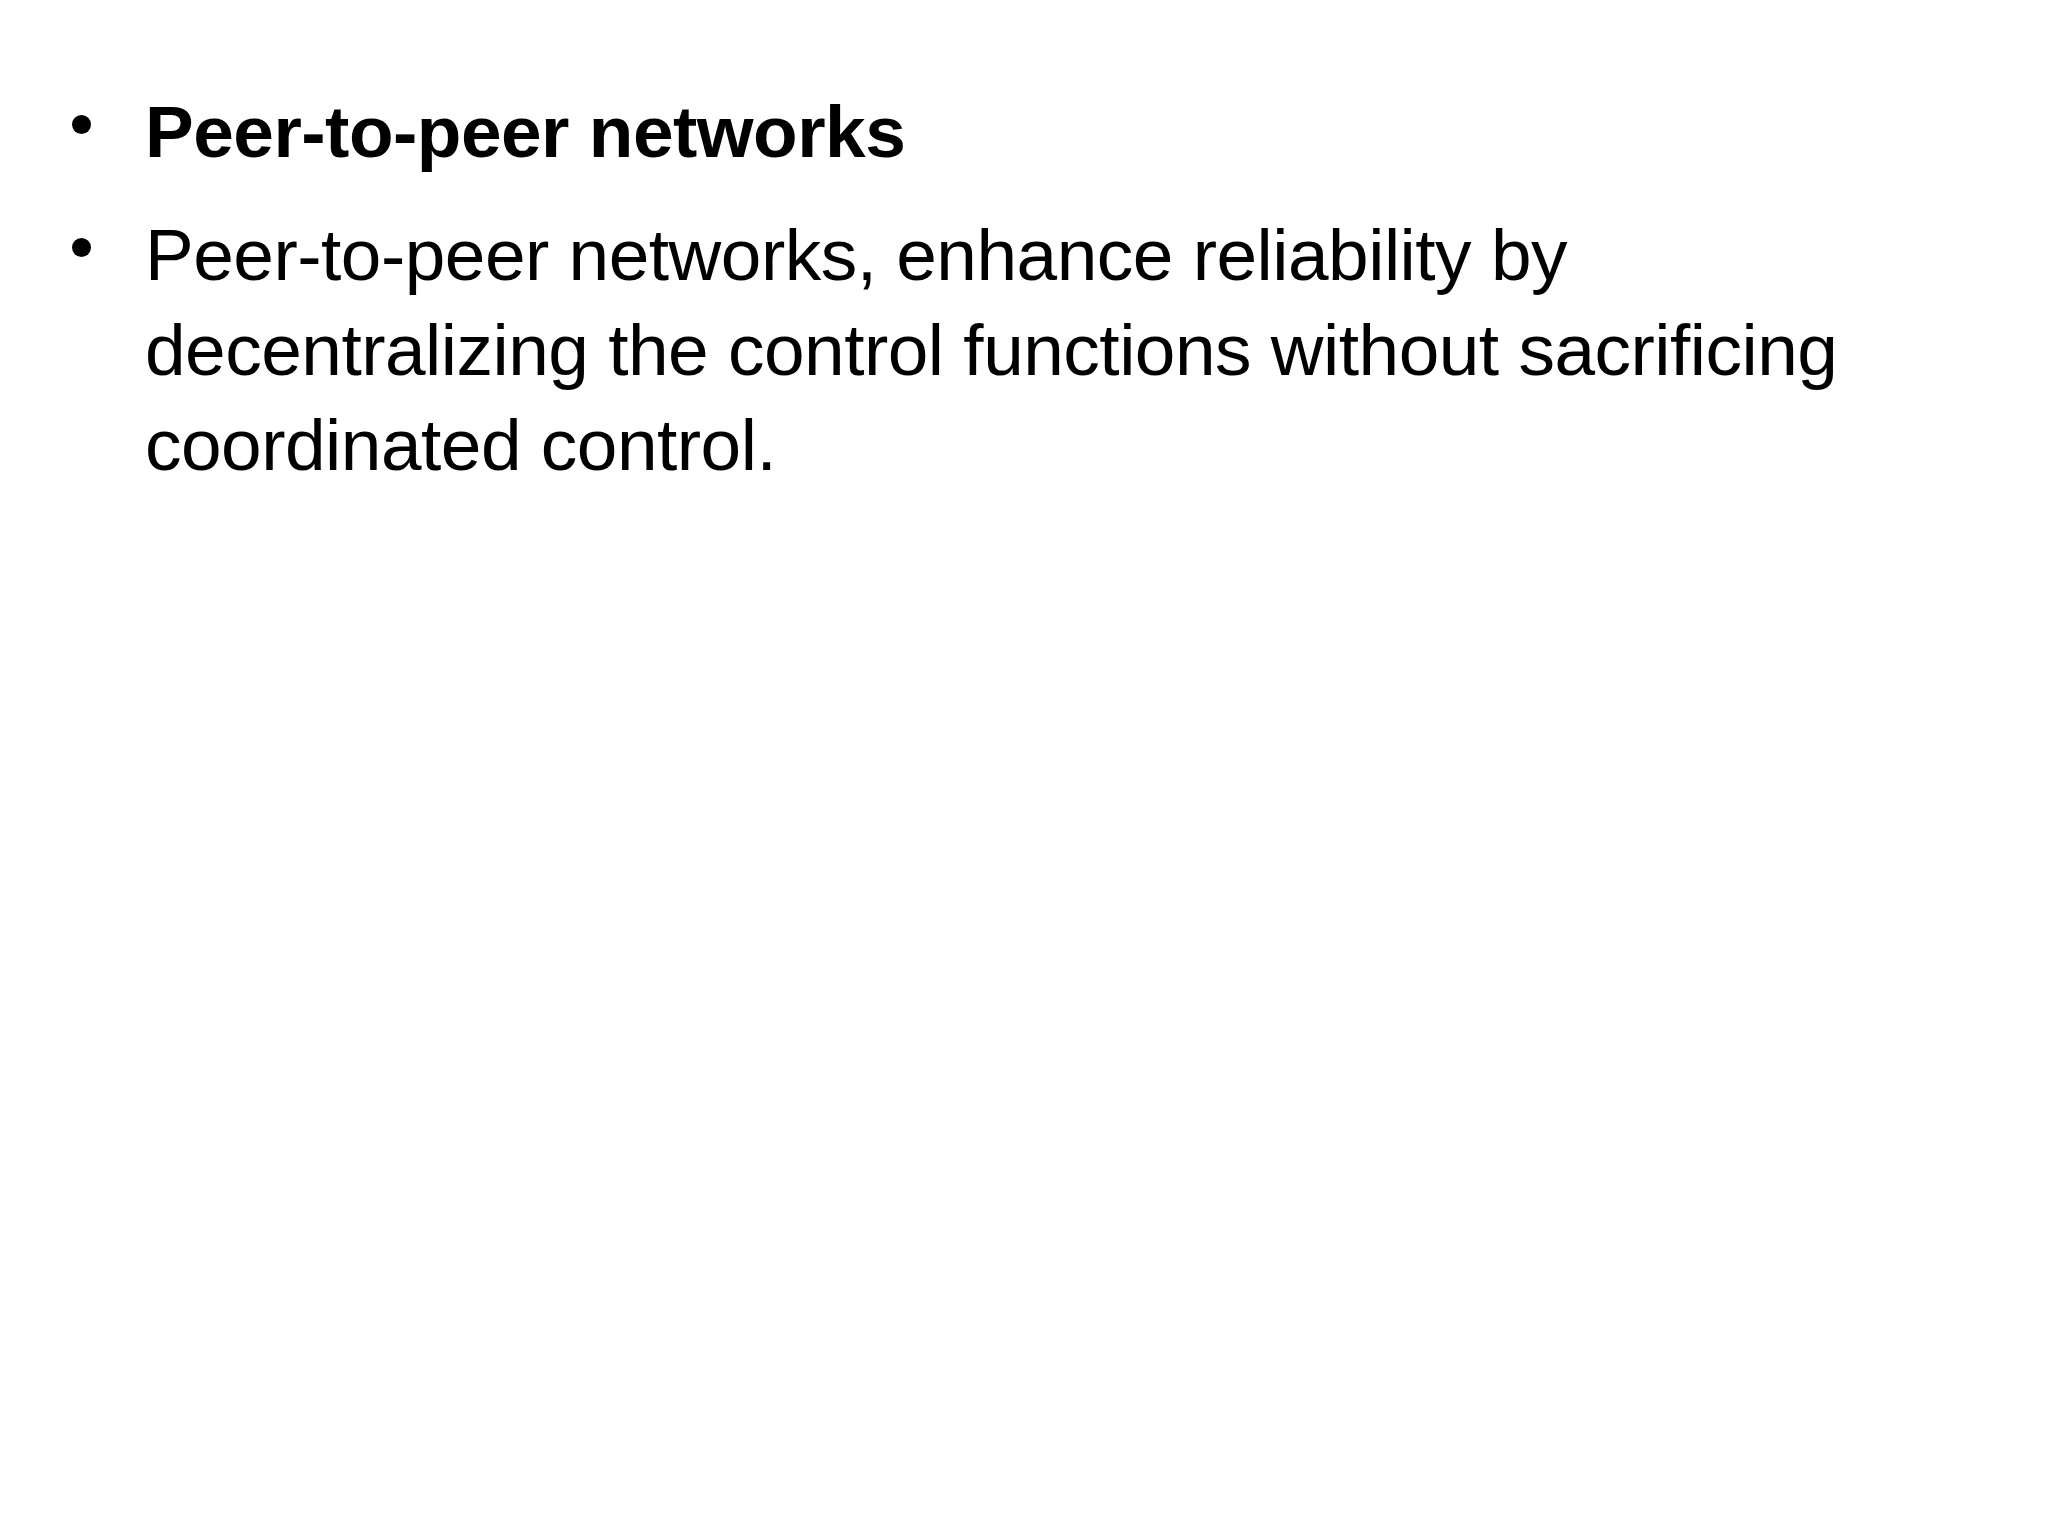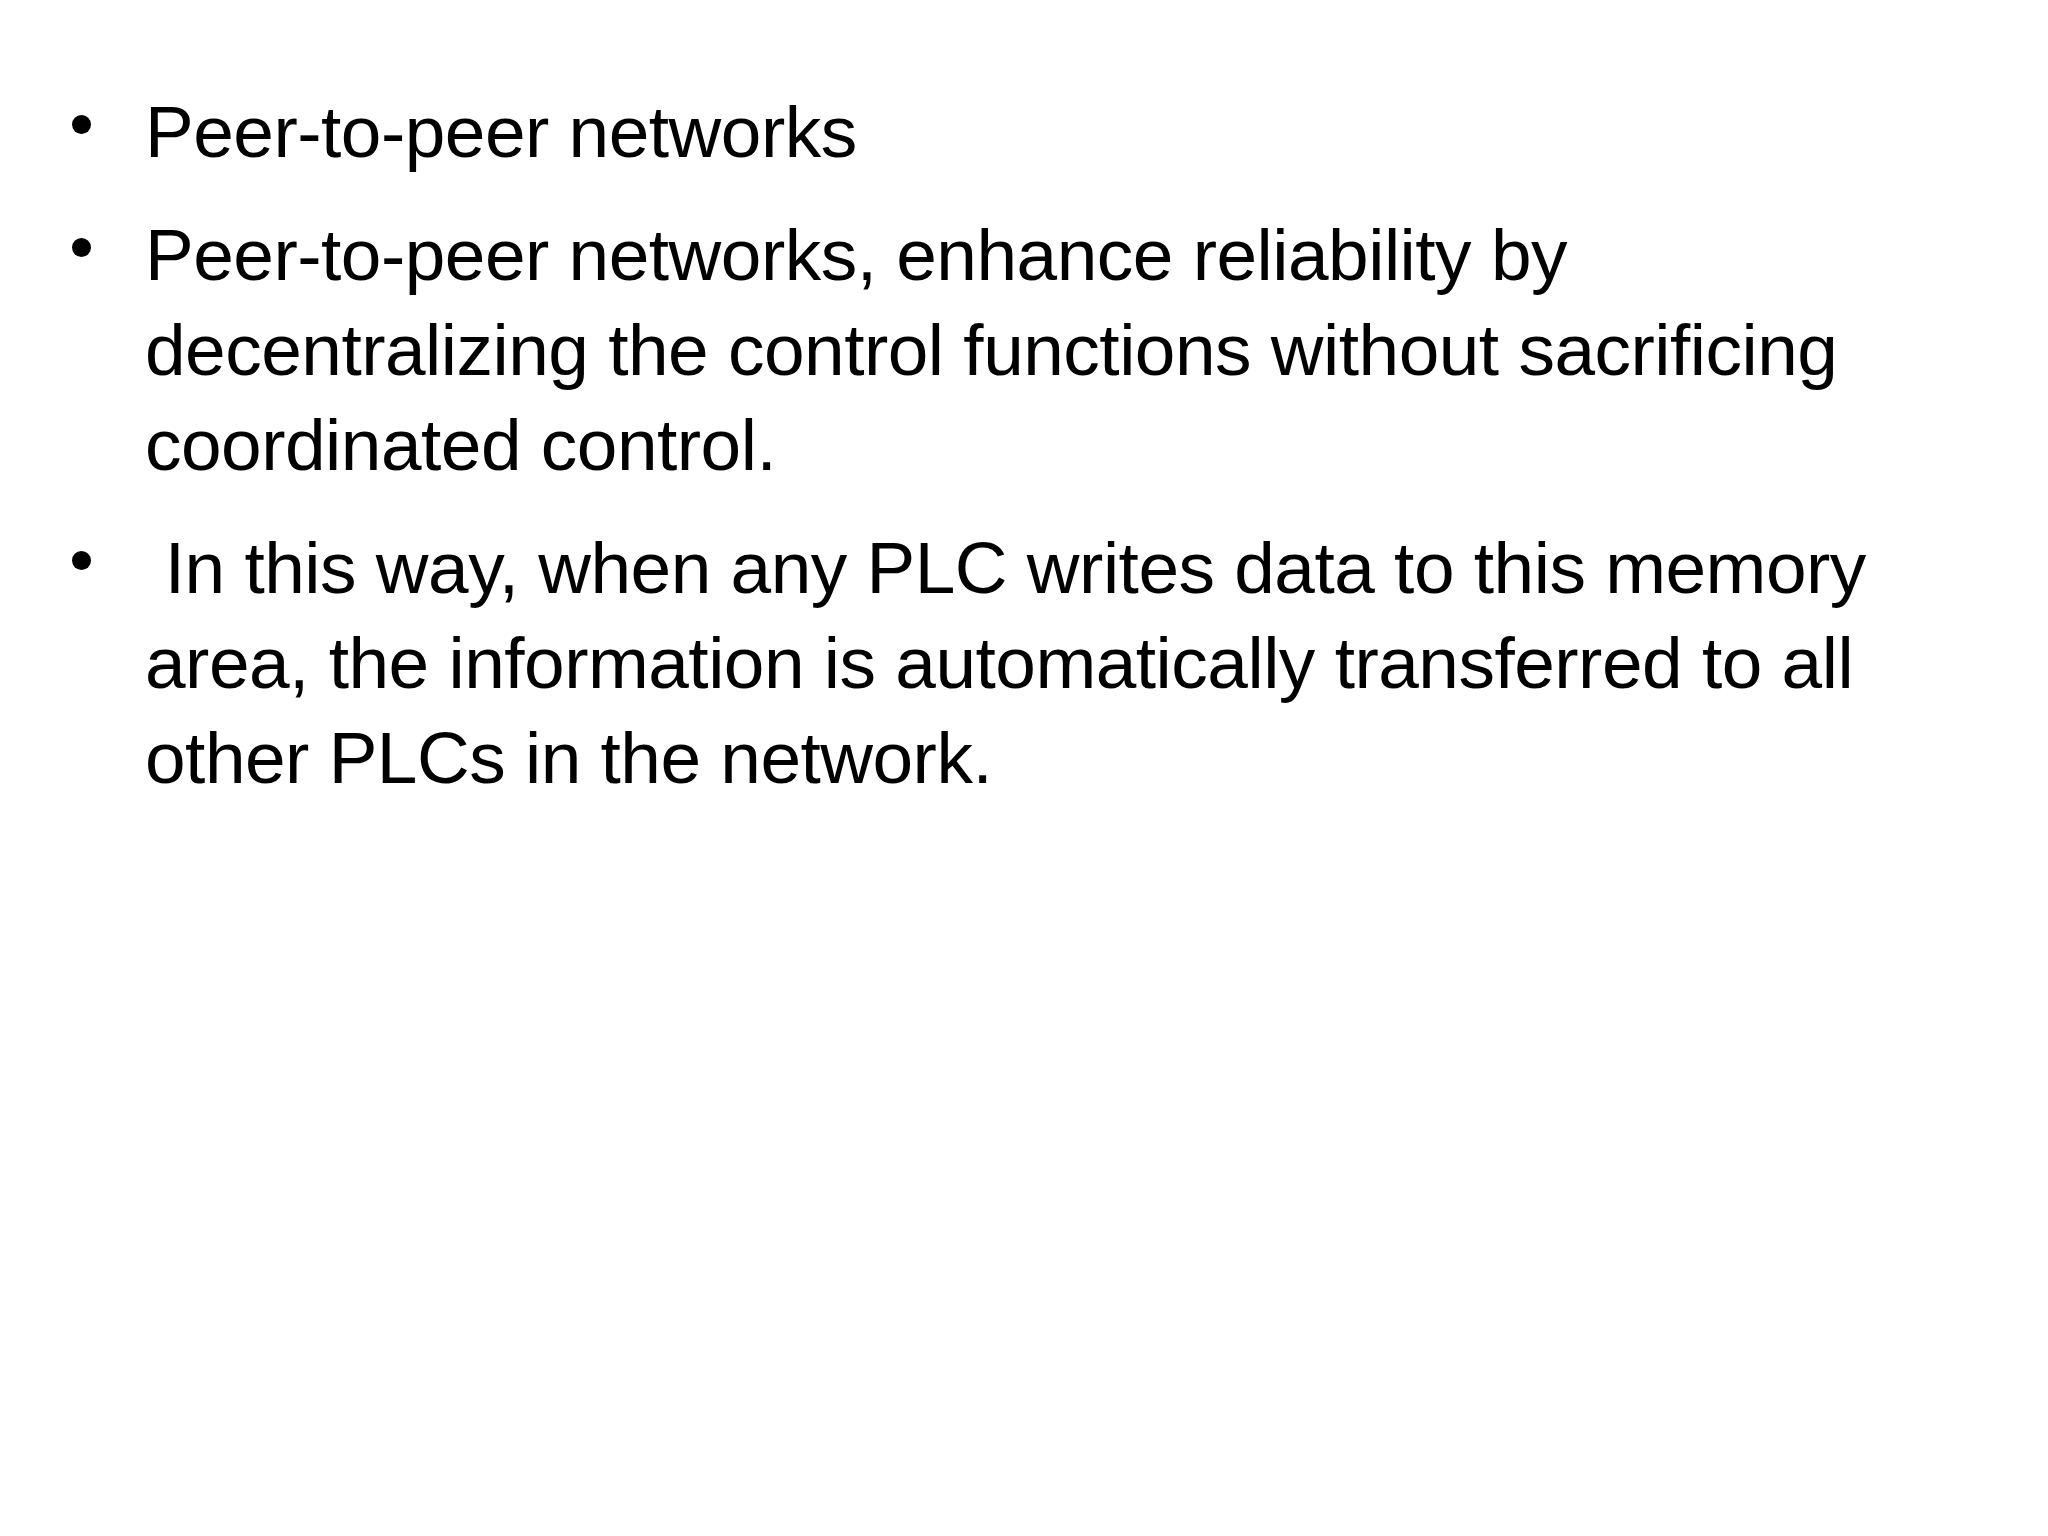--- a/index.html
+++ b/index.html
@@ -47,38 +47,32 @@
   }
   .text {
     display: block;
     font-size: 73px;
     line-height: 95px;
     letter-spacing: -0.5px;
     white-space: pre; 
     color: #000000;
   }
   li.bullet-item.bold .text {
-    font-weight: normal;
+    font-weight: bold;
   }
 </style>
 </head>
 <body>
 
 <div class="slide">
   <ul class="bullets">
     <li class="bullet-item bold">
       <span class="dot"></span>
       <span class="text">Peer-to-peer networks</span>
     </li>
     <li class="bullet-item">
       <span class="dot"></span>
       <span class="text">Peer-to-peer networks, enhance reliability by
 decentralizing the control functions without sacrificing
 coordinated control.</span>
     </li>
-    <li class="bullet-item">
-      <span class="dot"></span>
-      <span class="text"> In this way, when any PLC writes data to this memory
-area, the information is automatically transferred to all
-other PLCs in the network.</span>
-    </li>
   </ul>
 </div>
 
 </body></html>

